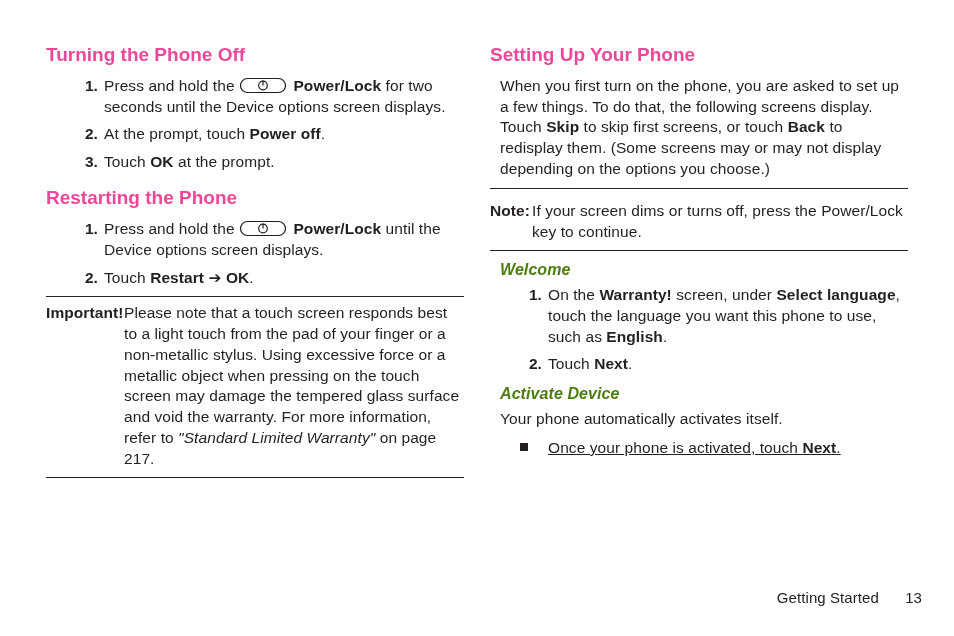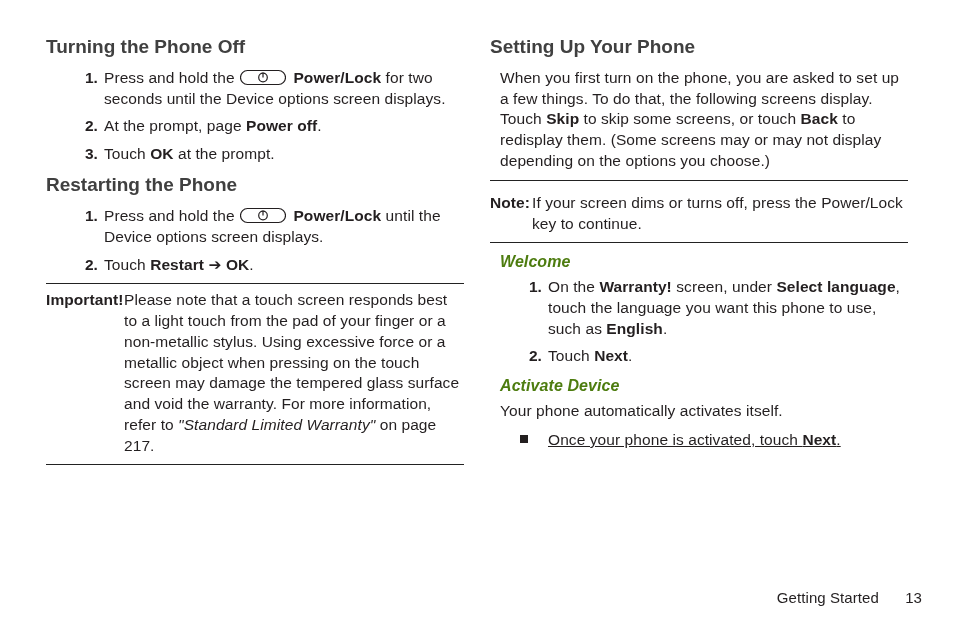--- a/index.html
+++ b/index.html
@@ -18,24 +18,24 @@
     display: flex;
     padding: 30px 46px 0 46px;
     column-gap: 26px;
     height: 560px;
   }
   .col {
     flex: 1 1 0;
     min-width: 0;
   }
   h2.blue {
-    color: #404040;
+    color: #ec4899;
     font-weight: 800;
     font-size: 19px;
-    margin: 4px 0 8px 0;
+    margin: 12px 0 8px 0;
     font-family: "Arial Black", "Helvetica Neue", Helvetica, Arial, sans-serif;
     letter-spacing: 0;
   }
   h3.sub {
     color: #4d7c0f;
     font-style: italic;
     font-weight: 800;
     font-size: 16px;
     margin: 8px 0 4px 10px;
     font-family: "Arial Black", "Helvetica Neue", Helvetica, Arial, sans-serif;
@@ -124,21 +124,21 @@
         <span class="num">1.</span>
         <span>Press and hold the </span><span class="key-icon"><svg width="46" height="17">
               <rect x="0.5" y="1.5" width="45" height="14" rx="7" ry="7" fill="#fff" stroke="#231f20" stroke-width="1.2"></rect>
               <circle cx="23" cy="8.5" r="4.3" fill="none" stroke="#231f20" stroke-width="1.2"></circle>
               <line x1="23" y1="3.4" x2="23" y2="8.5" stroke="#231f20" stroke-width="1.2"></line>
             </svg></span>
         <span class="strong">Power/Lock</span><span> for two seconds until the Device options screen displays.</span>
       </li>
       <li>
         <span class="num">2.</span>
-        <span>At the prompt, page </span><span class="strong">Power off</span><span>.</span>
+        <span>At the prompt, touch </span><span class="strong">Power off</span><span>.</span>
       </li>
       <li>
         <span class="num">3.</span>
         <span>Touch </span><span class="strong">OK</span><span> at the prompt.</span>
       </li>
     </ol>
 
     <h2 class="blue">Restarting the Phone</h2>
     <ol class="steps">
       <li>
@@ -162,21 +162,21 @@
         <span class="note-lead">Important! </span>
         <span>Please note that a touch screen responds best to a light touch from the pad of your finger or a non-metallic stylus. Using excessive force or a metallic object when pressing on the touch screen may damage the tempered glass surface and void the warranty. For more information, refer to </span><span class="italic">"Standard Limited Warranty"</span><span> on page 217.</span>
       </div>
     </div>
     <hr class="hr">
   </div>
 
   <div class="col">
     <h2 class="blue">Setting Up Your Phone</h2>
     <div class="intro">
-      <span>When you first turn on the phone, you are asked to set up a few things. To do that, the following screens display. Touch </span><span class="strong">Skip</span><span> to skip some screens, or touch </span><span class="strong">Back</span><span> to redisplay them. (Some screens may or may not display depending on the options you choose.)</span>
+      <span>When you first turn on the phone, you are asked to set up a few things. To do that, the following screens display. Touch </span><span class="strong">Skip</span><span> to skip first screens, or touch </span><span class="strong">Back</span><span> to redisplay them. (Some screens may or may not display depending on the options you choose.)</span>
     </div>
 
     <hr class="hr">
     <div class="note-block">
       <div class="note-first-line" style="padding-left:42px;margin-top:12px;">
         <span class="note-lead" style="left:0;">Note: </span>
         <span>If your screen dims or turns off, press the Power/Lock key to continue.</span>
       </div>
     </div>
     <hr class="hr">

